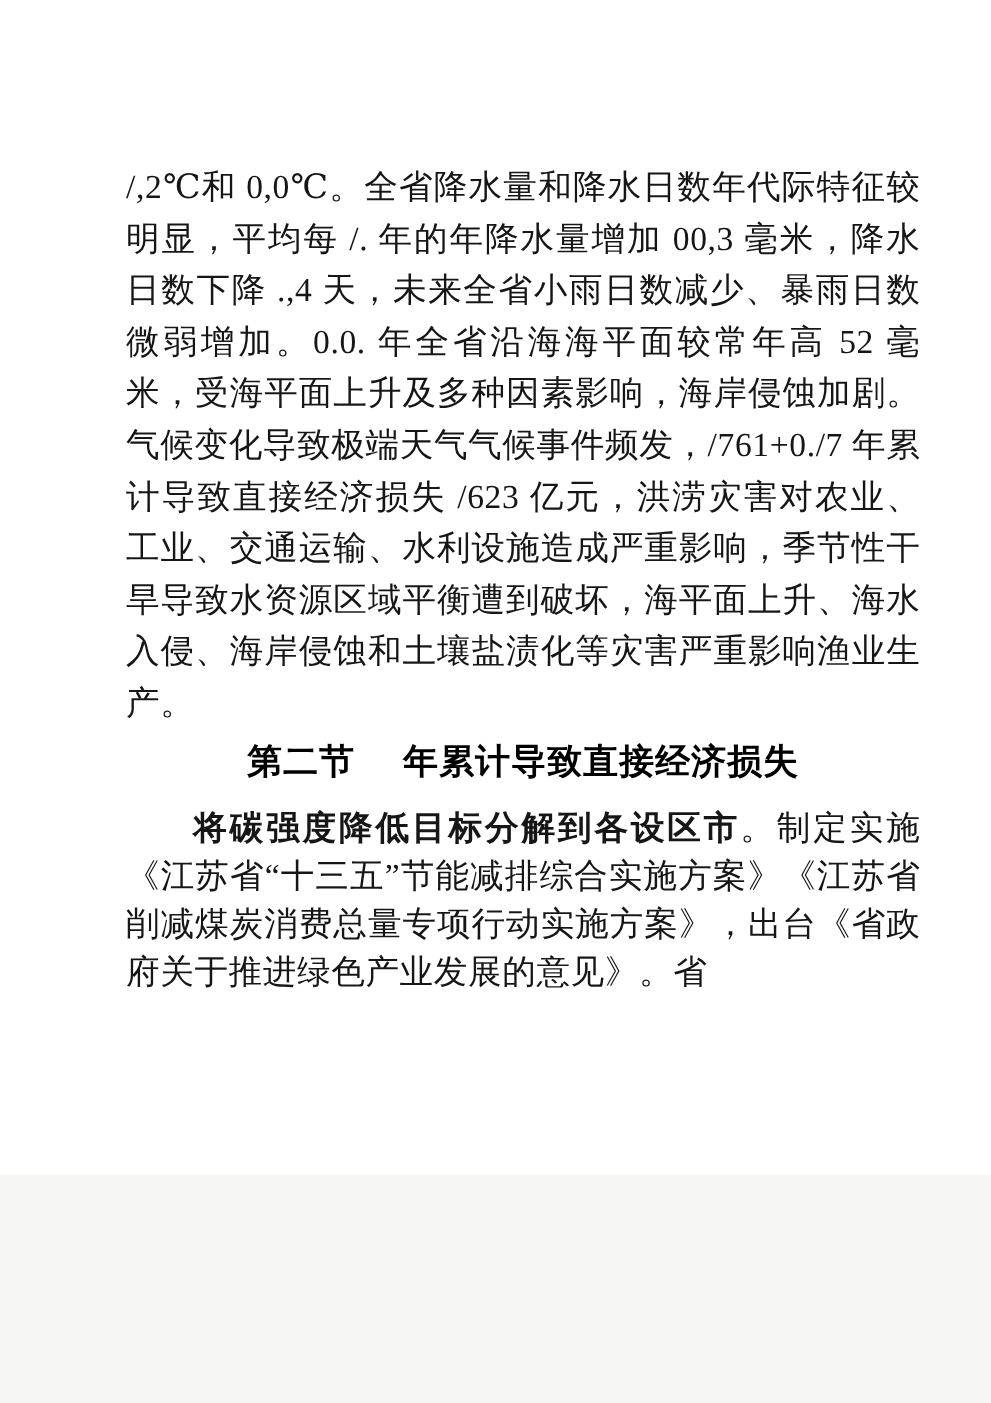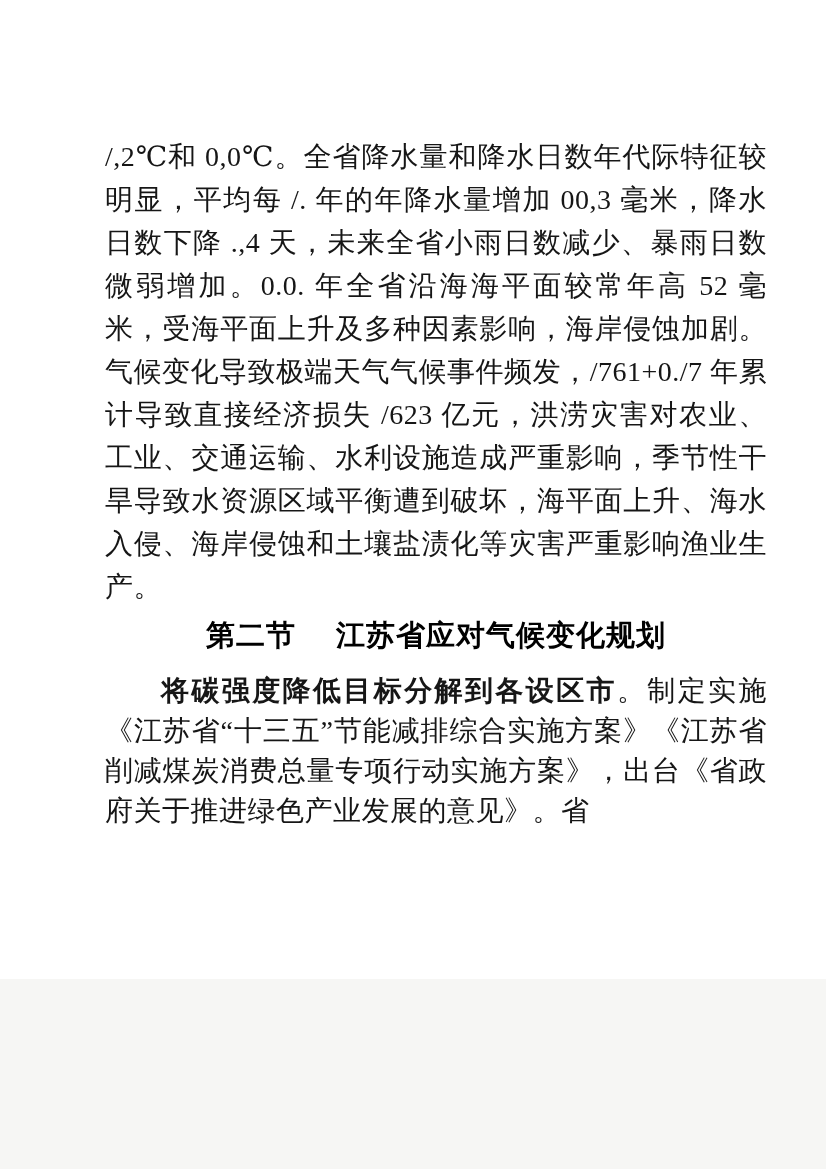--- a/index.html
+++ b/index.html
@@ -71,21 +71,21 @@
 </head>
 <body>
 
 <div class="page">
   <main class="text-block">
 
     <p class="para"><span>/,2℃和 0,0℃。全省降水量和降水日数年代际特征较明显，平均每 /. 年的年降水量增加 00,3 毫米，降水日数下降 .,4 天，未来全省小雨日数减少、暴雨日数微弱增加。0.0. 年全省沿海海平面较常年高 52 毫米，受海平面上升及多种因素影响，海岸侵蚀加剧。气候变化导致极端天气气候事件频发，/761+0./7 年累计导致直接经济损失 /623 亿元，洪涝灾害对农业、工业、交通运输、水利设施造成严重影响，季节性干旱导致水资源区域平衡遭到破坏，海平面上升、海水入侵、海岸侵蚀和土壤盐渍化等灾害严重影响渔业生产。</span></p>
 
     <h1 class="section-heading">
       <span class="heading-num">第二节</span>
-      <span class="heading-title">江苏省应对气候变化规划</span>
+      <span class="heading-title">年累计导致直接经济损失</span>
     </h1>
 
 
     <p class="para tight indented"><strong class="lead">将碳强度降低目标分解到各设区市</strong><span>。制定实施《江苏省“十三五”节能减排综合实施方案》《江苏省削减煤炭消费总量专项行动实施方案》，出台《省政府关于推进绿色产业发展的意见》。省</span></p>
 
   </main>
 
   <div class="page-number">— 1 —</div>
 </div>
 

